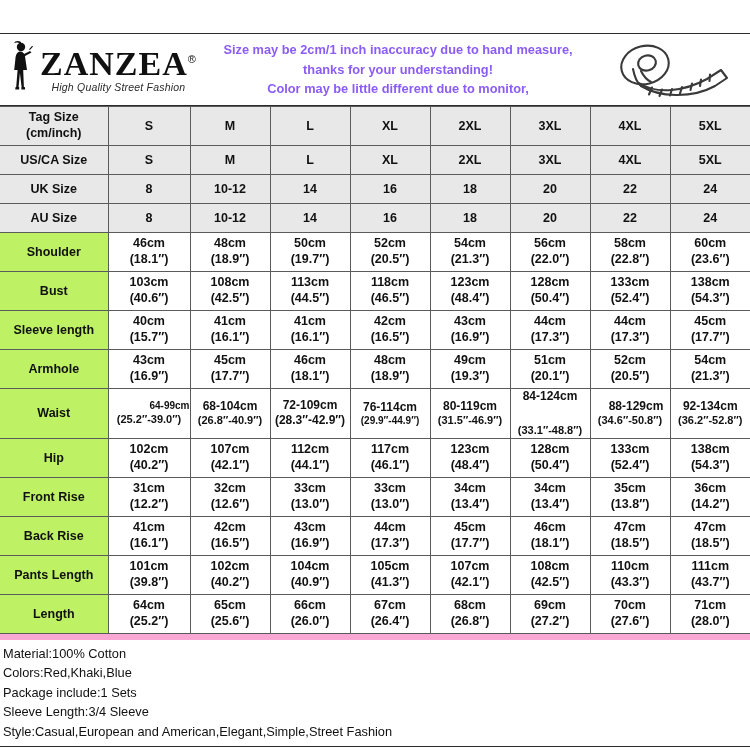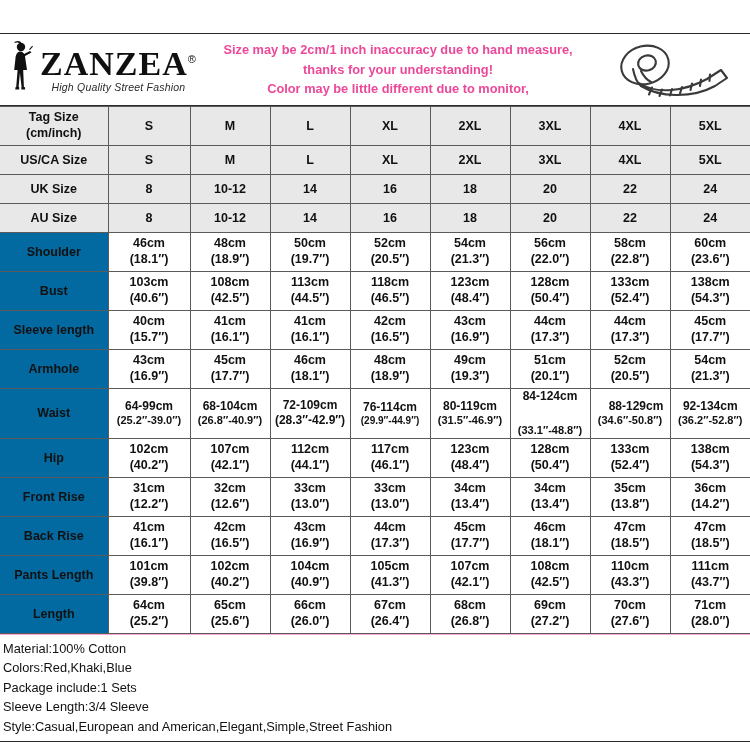--- a/index.html
+++ b/index.html
@@ -74,21 +74,21 @@
     letter-spacing: 0.2px;
     margin-top: 1px;
     white-space: nowrap;
   }
   .notice {
     flex: 1 1 auto;
     text-align: center;
     font-size: 12.8px;
     font-weight: 700;
     line-height: 1.55;
-    color: #ec4899;
+    color: #8b5cf6;
     padding: 0 6px;
   }
   .tape {
     width: 150px;
     flex: 0 0 150px;
     display: flex;
     align-items: center;
     justify-content: center;
   }
 
@@ -111,28 +111,28 @@
   table.size-table td:last-child { border-right: none; }
   td.rowlabel {
     background: #e8e8e8;
     font-size: 13px;
     font-weight: 700;
     white-space: nowrap;
   }
   tr.headrow td { background: #e8e8e8; height: 28px; }
   tr.headrow.tall td { height: 38px; }
   tr.datarow td { background: #ffffff; height: 38px; }
-  tr.datarow td.rowlabel { background: #0369a1; }
+  tr.datarow td.rowlabel { background: #bef264; }
   .cm { display: block; line-height: 1.25; }
   .inch { display: block; line-height: 1.25; }
   .twoline { line-height: 1.25; }
 
   
   .footer {
-    border-top: 1px solid #f9a8d4;
+    border-top: 6px solid #f9a8d4;
     padding: 4px 3px 5px 3px;
     background: #ffffff;
   }
   .footer p {
     margin: 0;
     font-size: 12.8px;
     line-height: 1.52;
     color: #111111;
     white-space: nowrap;
   }
@@ -379,21 +379,21 @@
             <span class="inch">(20.5″)</span>
           </td>
           <td class="twoline">
             <span class="cm">54cm</span>
             <span class="inch">(21.3″)</span>
           </td>
         </tr>
         <tr class="datarow">
           <td class="rowlabel">Waist</td>
           <td class="twoline">
-            <span class="cm" style="font-size: 12px;">64-99cm</span>
+            <span class="cm" style="font-size: 10px; text-align: right;">64-99cm</span>
             <span class="inch" style="font-size: 11px;">(25.2″-39.0″)</span>
           </td>
           <td class="twoline">
             <span class="cm" style="font-size: 12px;">68-104cm</span>
             <span class="inch" style="font-size: 11px;">(26.8″-40.9″)</span>
           </td>
           <td class="twoline">
             <span class="cm" style="font-size: 12px;">72-109cm</span>
             <span class="inch" style="font-size: 12px;">(28.3″-42.9″)</span>
           </td>

